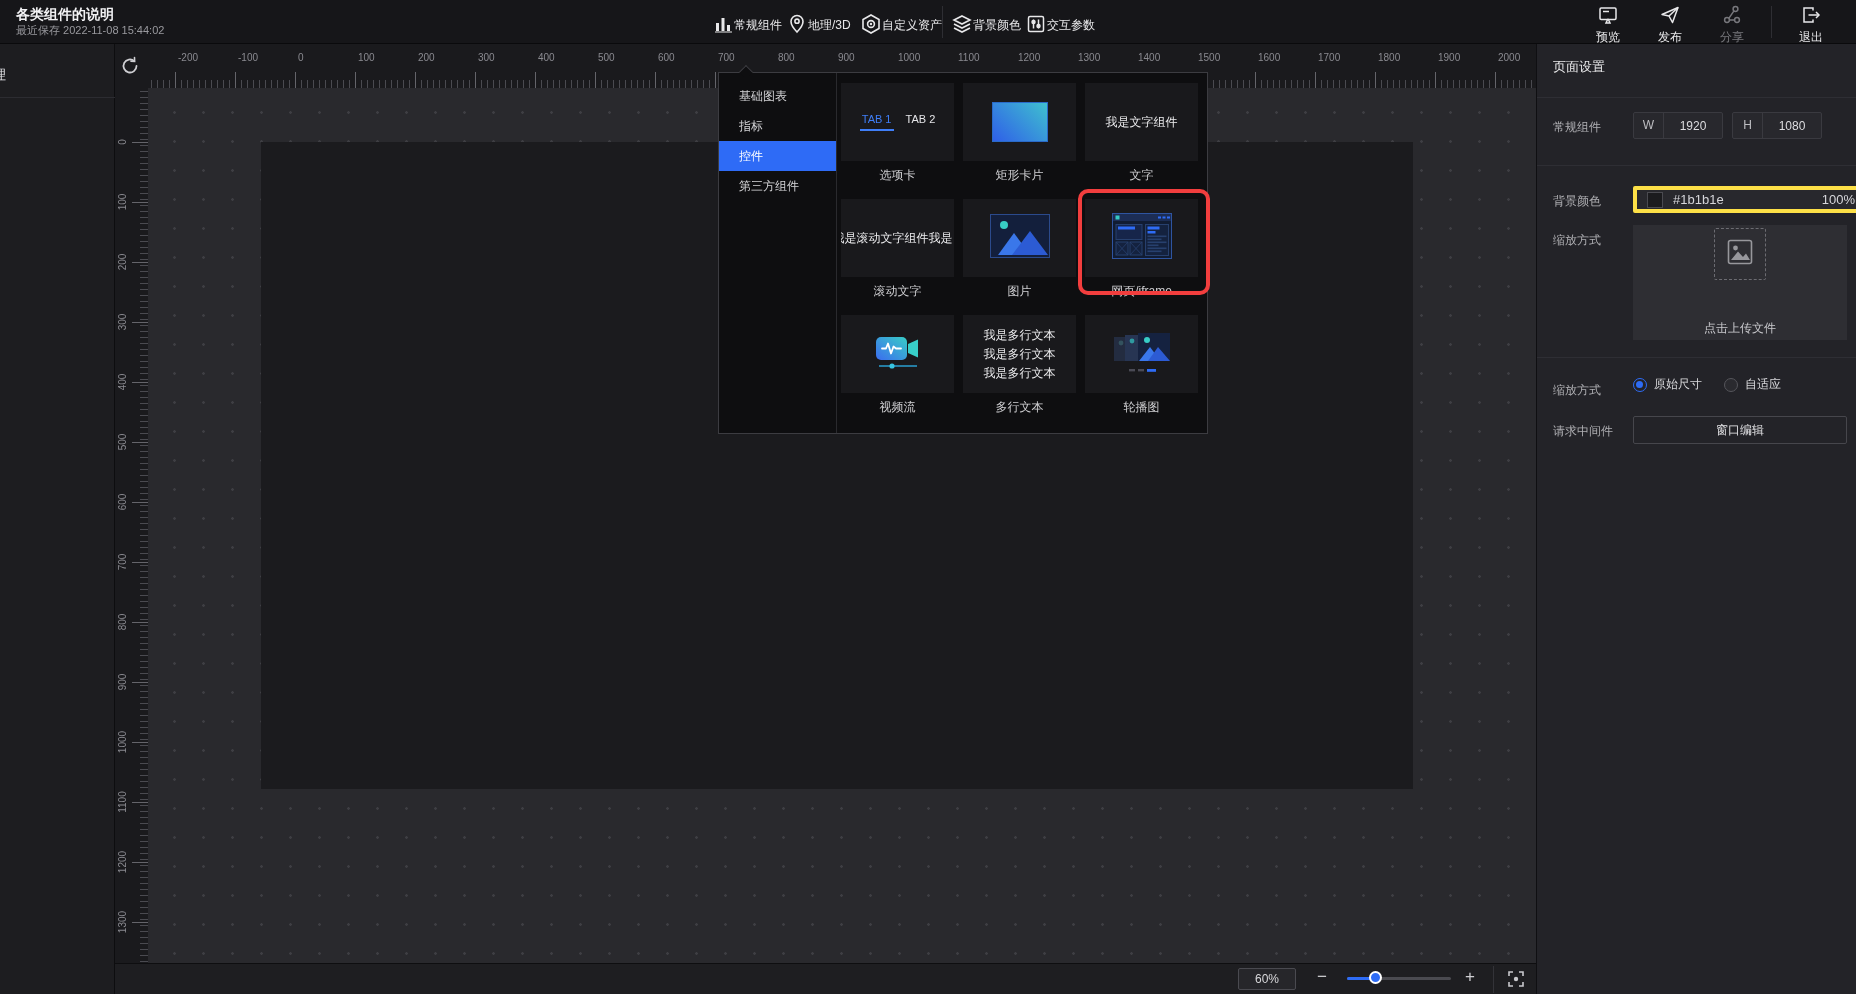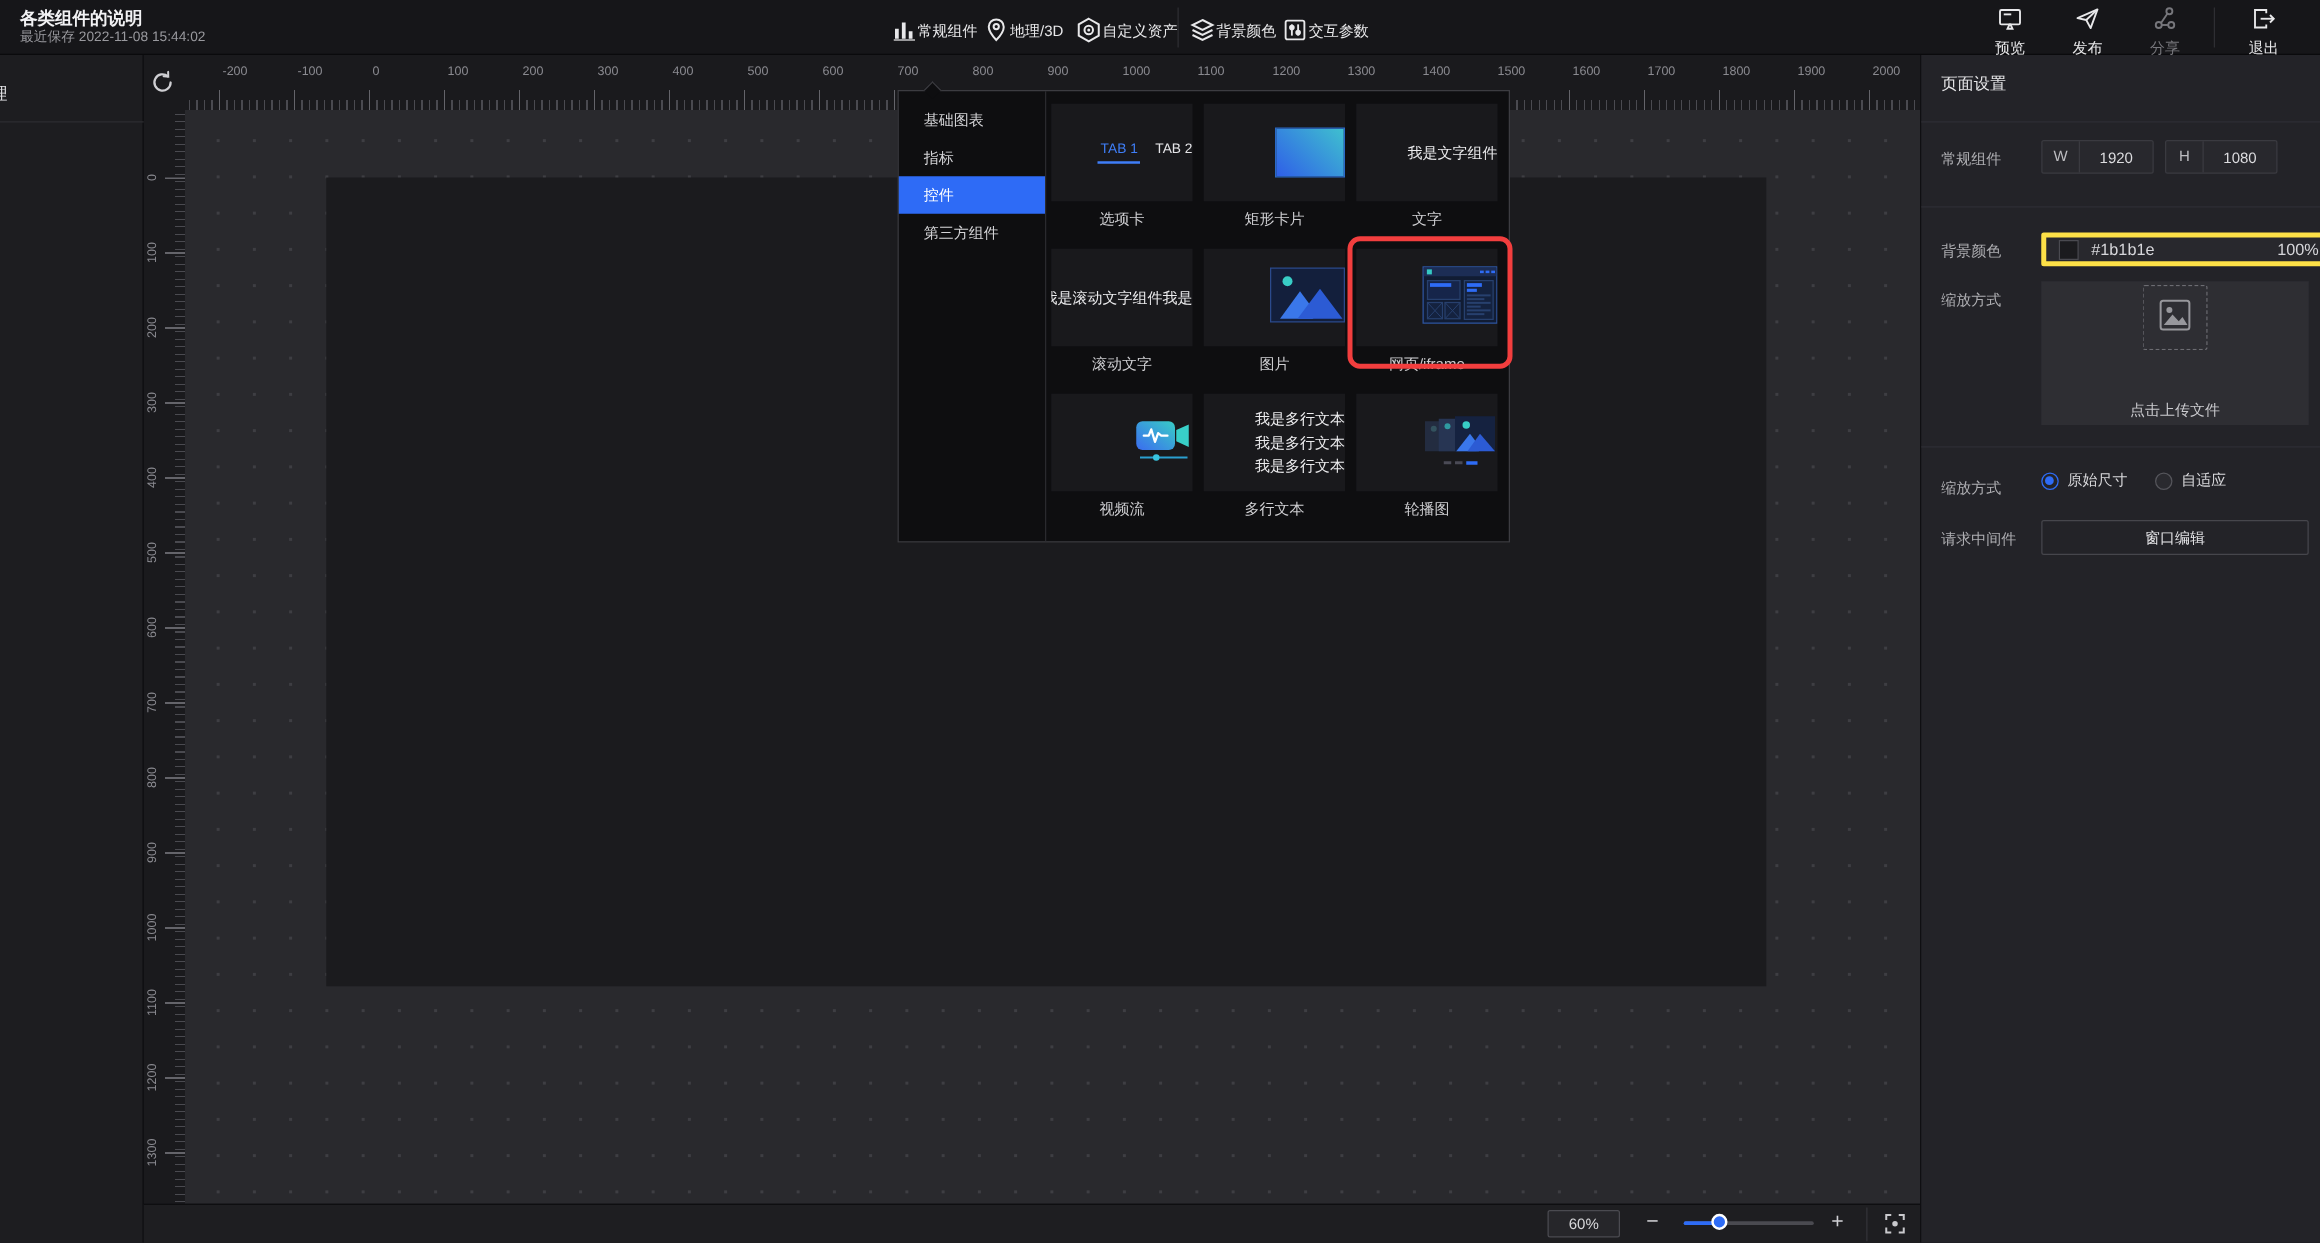--- a/index.html
+++ b/index.html
@@ -51,21 +51,21 @@
   
   .comp-panel { position:absolute; left:718px; top:72px; width:490px; height:362px;
     background:#0e0e10; border:1px solid #3c3c41; z-index:40; }
   .comp-arrow { position:absolute; left:22px; top:-6px; width:10px; height:10px; background:#0e0e10;
     border-left:1px solid #3c3c41; border-top:1px solid #3c3c41; transform:rotate(45deg); }
   .comp-menu { position:absolute; left:0; top:0; width:118px; height:360px; border-right:1px solid #2a2a2e; padding-top:8px; }
   .menu-item { height:30px; line-height:30px; padding-left:20px; color:#d4d4d7; font-size:12px; cursor:pointer; white-space:nowrap; }
   .menu-item.active { background:#2e6bf6; color:#ffffff; }
   .comp-grid { position:absolute; left:122px; top:0; width:366px; height:360px; }
   .comp-cell { position:absolute; width:113px; cursor:pointer; }
-  .comp-card { width:113px; height:78px; background:#19191c; display:flex; align-items:center; justify-content:flex-end; overflow:hidden; position:relative; }
+  .comp-card { width:113px; height:78px; background:#19191c; display:flex; align-items:center; justify-content:center; overflow:hidden; position:relative; }
   .comp-label { width:113px; text-align:center; color:#cfcfd2; font-size:12px; margin-top:6px; white-space:nowrap; }
   .cell-c1 { left:0; } .cell-c2 { left:122px; } .cell-c3 { left:244px; }
   .row1 { top:10px; } .row2 { top:126px; } .row3 { top:242px; }
   .red-box { position:absolute; left:237px; top:116px; width:132px; height:106px;
     border:4px solid #f23e3e; border-radius:10px; z-index:5; pointer-events:none; }
   .tabs-prev { display:flex; align-items:center; gap:12px; font-size:11px; }
   .tab1 { color:#3f7ef7; border-bottom:2px solid #3f7ef7; padding:0 2px 4px; }
   .tab2 { color:#e4e4e7; padding-bottom:6px; }
   .rect-card-prev { width:56px; height:40px; border:1px solid #2a6ac8;
     background:linear-gradient(45deg,#2f5fe8,#3fc0cf); }

